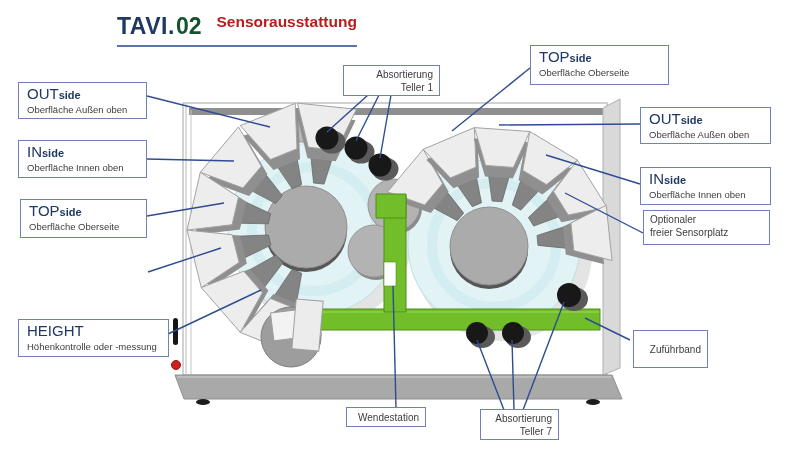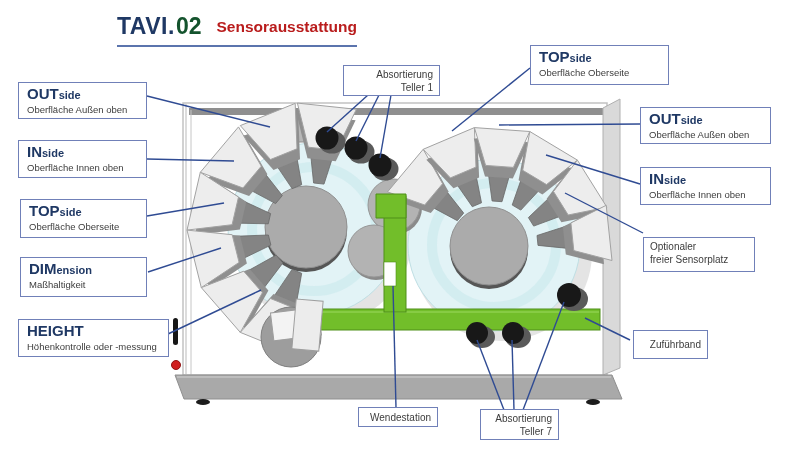--- a/index.html
+++ b/index.html
@@ -1,31 +1,31 @@
 <!DOCTYPE html>
 <html><head>
 <meta charset="utf-8">
 <style>
   html,body{margin:0;padding:0;background:#fff;}
   body{width:800px;height:450px;overflow:hidden;position:relative;
        font-family:"Liberation Sans", sans-serif;}
   #stage{position:absolute;inset:0;width:800px;height:450px;}
   #machine{position:absolute;left:0;top:0;}
 
-  .title{position:absolute;left:117px;top:13px;display:flex;align-items:center;
+  .title{position:absolute;left:117px;top:13px;display:flex;align-items:flex-start;
          padding-bottom:5px;border-bottom:2px solid #5b74ad;white-space:nowrap;}
   .brand{font-size:23px;font-weight:700;color:#1f3864;letter-spacing:.5px;}
   .brand-num{font-size:23px;font-weight:700;color:#14532d;margin-left:1px;}
   .subtitle{font-size:15.5px;font-weight:700;color:#b91c1c;margin-left:15px;}
 
   .callout{position:absolute;background:#fff;border:1px solid #7080b8;
            box-sizing:border-box;color:#3c3c3c;}
   .callout.big{padding:2px 8px;}
   .kw{line-height:17px;white-space:nowrap;}
-  .kw-main{font-size:15px;font-weight:700;color:#1f3864;margin-top:32px;}
+  .kw-main{font-size:15px;font-weight:400;color:#1f3864;margin-top:32px;}
   .kw-suf{font-size:11px;font-weight:700;color:#1f3864;margin-top:27px;}
   .sub{font-size:9.5px;line-height:12px;white-space:nowrap;}
   .callout.small{font-size:10px;line-height:13px;padding:2px 6px;}
   .callout.center{text-align:right;display:flex;flex-direction:column;justify-content:center;}
 </style>
 </head>
 <body>
 
 <div id="stage">
 
@@ -148,24 +148,20 @@
   <div class="callout big" style="left:18px;top:140px;width:129px;height:38px">
     <div class="kw"><span class="kw-main">IN</span><span class="kw-suf">side</span></div>
     <div class="sub">Oberfläche Innen oben</div>
   </div>
 
   <div class="callout big" style="left:20px;top:199px;width:127px;height:39px">
     <div class="kw"><span class="kw-main">TOP</span><span class="kw-suf">side</span></div>
     <div class="sub">Oberfläche Oberseite</div>
   </div>
 
-  <div class="callout big" style="left:20px;top:257px;width:127px;height:40px">
-    <div class="kw"><span class="kw-main">DIM</span><span class="kw-suf">ension</span></div>
-    <div class="sub">Maßhaltigkeit</div>
-  </div>
 
   <div class="callout big" style="left:18px;top:319px;width:151px;height:38px">
     <div class="kw"><span class="kw-main">HEIGHT</span><span class="kw-suf"></span></div>
     <div class="sub">Höhenkontrolle oder -messung</div>
   </div>
 
   <div class="callout small center" style="left:343px;top:65px;width:97px;height:31px">
     <div>Absortierung</div>
     <div>Teller 1</div>
   </div>
@@ -178,30 +174,30 @@
   <div class="callout big" style="left:640px;top:107px;width:131px;height:37px">
     <div class="kw"><span class="kw-main">OUT</span><span class="kw-suf">side</span></div>
     <div class="sub">Oberfläche Außen oben</div>
   </div>
 
   <div class="callout big" style="left:640px;top:167px;width:131px;height:38px">
     <div class="kw"><span class="kw-main">IN</span><span class="kw-suf">side</span></div>
     <div class="sub">Oberfläche Innen oben</div>
   </div>
 
-  <div class="callout small" style="left:643px;top:237px;width:112px;height:35px">
+  <div class="callout small" style="left:643px;top:210px;width:127px;height:35px">
     <div>Optionaler</div>
     <div>freier Sensorplatz</div>
   </div>
 
-  <div class="callout small center" style="left:633px;top:330px;width:75px;height:29px">
+  <div class="callout small center" style="left:633px;top:330px;width:75px;height:38px">
     <div>Zuführband</div>
   </div>
 
-  <div class="callout small center" style="left:358px;top:407px;width:80px;height:20px">
+  <div class="callout small center" style="left:346px;top:407px;width:80px;height:20px">
     <div>Wendestation</div>
   </div>
 
   <div class="callout small center" style="left:480px;top:409px;width:79px;height:31px">
     <div>Absortierung</div>
     <div>Teller 7</div>
   </div>
 
 </div>
 

